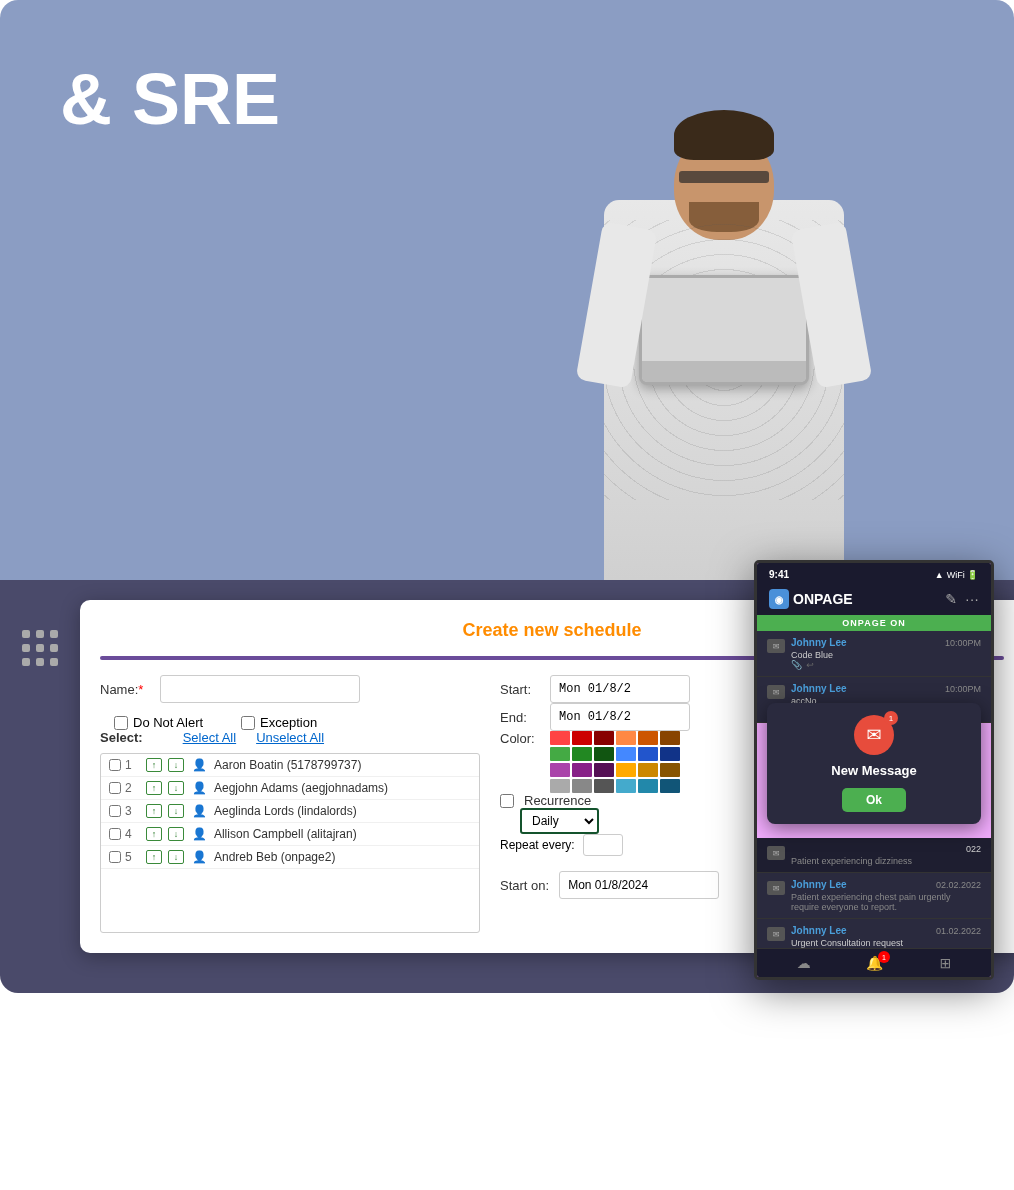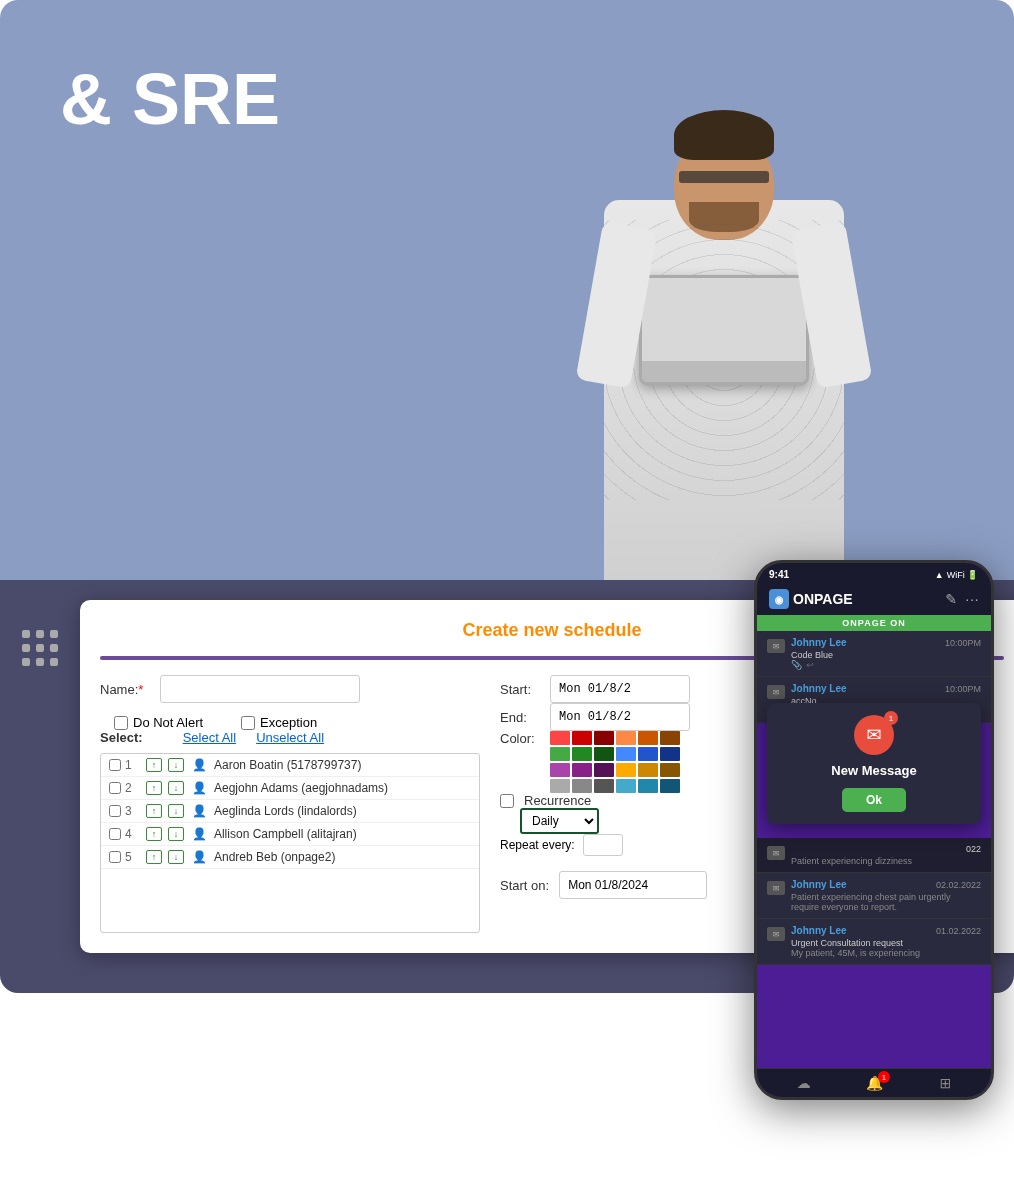--- a/index.html
+++ b/index.html
@@ -287,23 +287,23 @@
       flex: 1;
       max-width: 300px;
     }
 
     
     .phone-overlay {
       position: absolute;
       right: 20px;
       top: -20px;
       width: 240px;
-      height: 540px;
-      background: #4c1d95;
-      border-radius: 28px;
+      height: 420px;
+      background: #f0abfc;
+      border-radius: 5px;
       border: 3px solid #333;
       box-shadow: 0 10px 40px rgba(0,0,0,0.5);
       overflow: hidden;
       z-index: 10;
     }
     .phone-status-bar {
       background: #1a1a2e;
       color: white;
       font-size: 9px;
       padding: 6px 12px 3px;
@@ -527,21 +527,21 @@
       margin-top: 15px;
       font-size: 13px;
       color: #333;
     }
     .start-on-input {
       border: 1px solid #ccc;
       border-radius: 3px;
       padding: 4px 8px;
       font-size: 12px;
       height: 28px;
-      width: 148px;
+      width: 160px;
       background: white;
     }
   </style>
 </head>
 <body>
 
 <div class="hero">
   <div class="hero-title">
     <div>&amp; SRE</div>
   </div>

